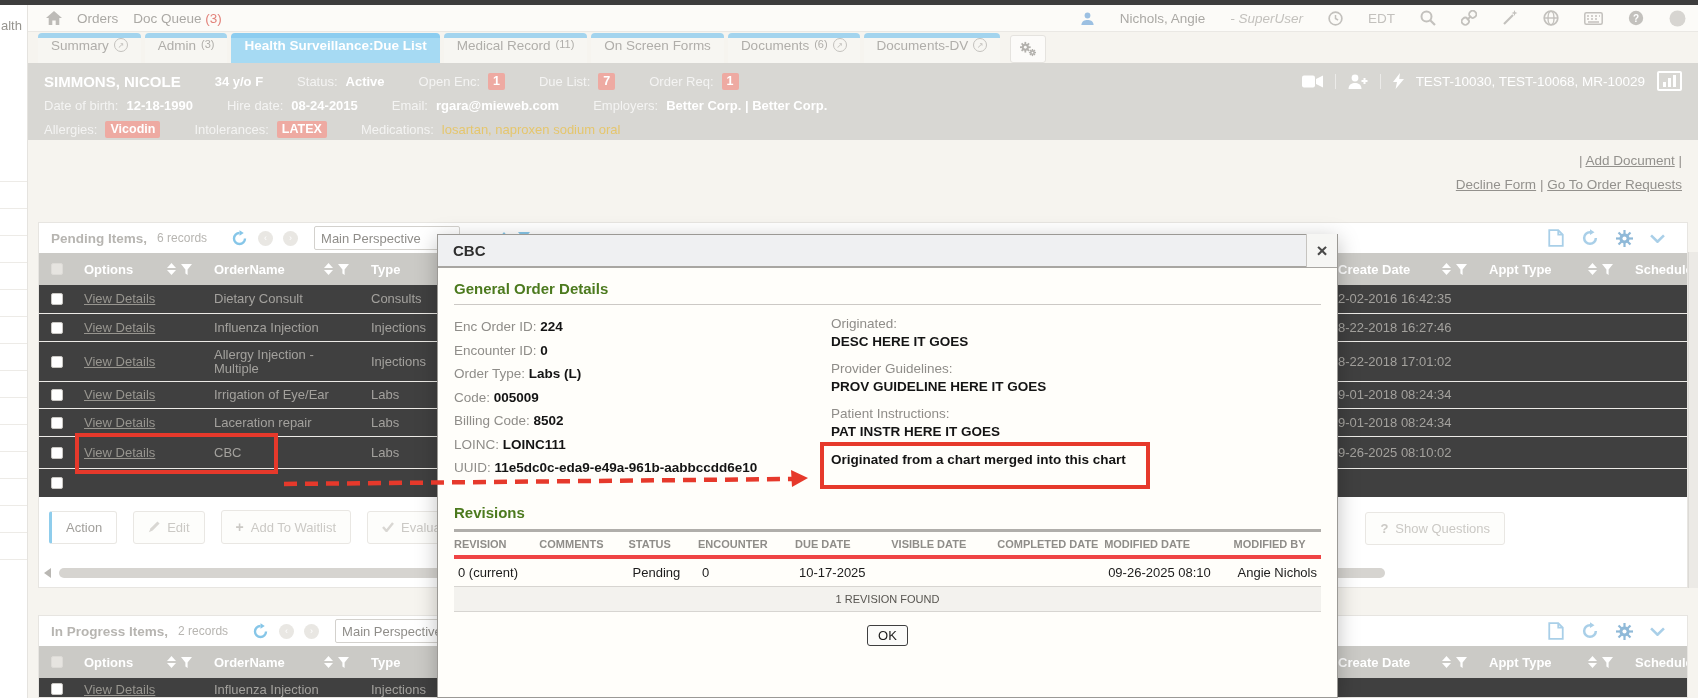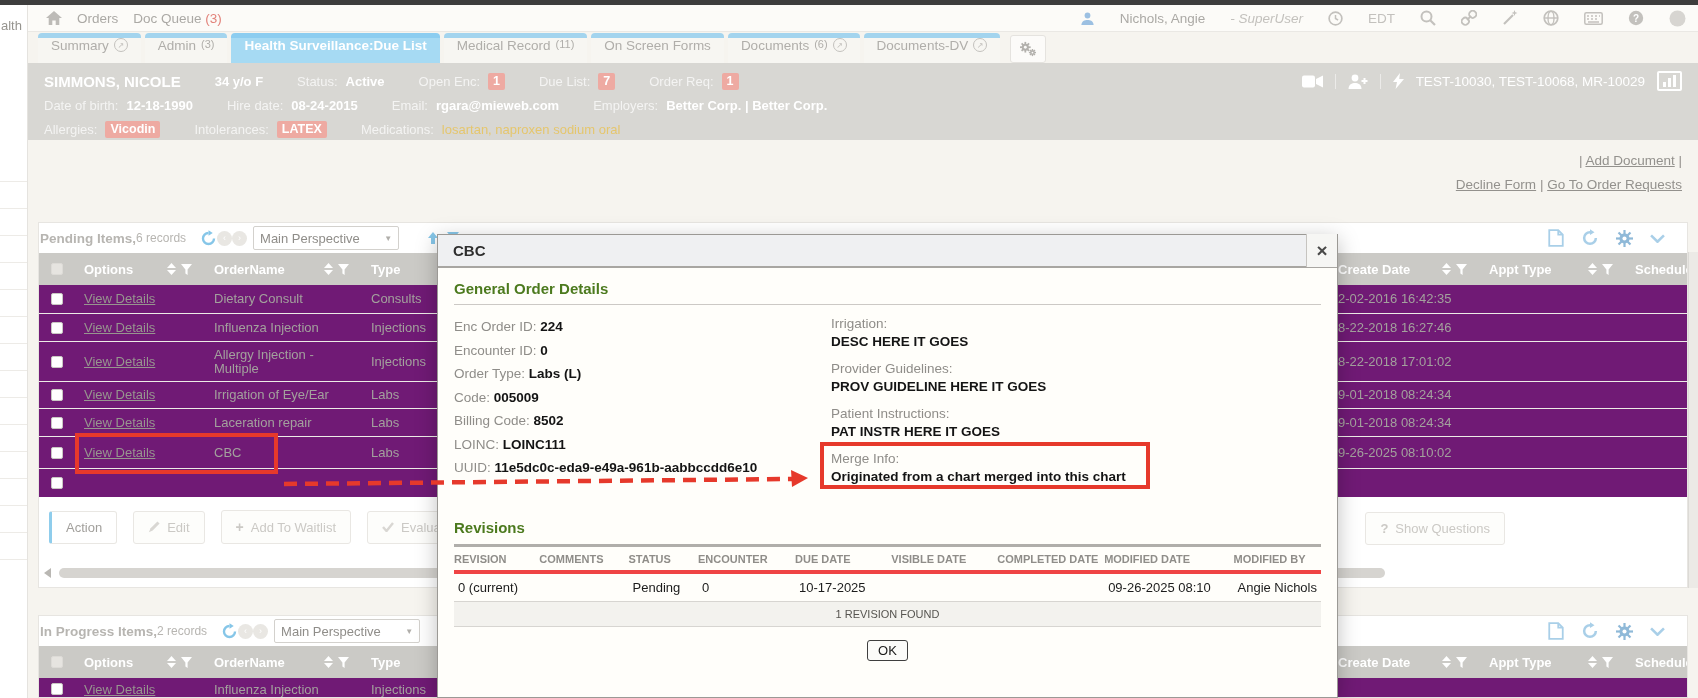--- a/index.html
+++ b/index.html
@@ -31,39 +31,39 @@
 .pb-right{margin-left:auto;display:flex;align-items:center;gap:12px}
 .vsep{width:1px;height:15px;background:rgba(255,255,255,.5)}
 .meds{color:#e5c66d}
 .chartbox{width:25px;height:20px;border:2px solid #fff;border-radius:2px;display:flex;align-items:flex-end;justify-content:center;gap:2px;padding:2px}
 .chartbox i{display:block;width:3px;background:#fff}
 .linksblock{position:absolute;right:16px;top:149px;text-align:right;color:#93918d;font-size:13.5px;line-height:24px}
 .lk{text-decoration:underline}
 .panel{position:absolute;background:#fff;border:1px solid #e7e5e1}
 #pending{left:38px;top:222px;width:1650px;height:366px}
 #inprog{left:38px;top:615px;width:1650px;height:83px;overflow:hidden}
-.phead{height:30px;display:flex;align-items:center;padding-left:1px;color:#b7b5b1;position:relative}
+.phead{height:30px;display:flex;align-items:center;padding-left:12px;gap:10px;color:#b7b5b1;position:relative}
 .ptitle{font-weight:bold;font-size:13.5px}
 .pcount{font-size:12px}
 .navcirc{width:15px;height:15px;border-radius:50%;background:#e9e7e3;color:#fff;font-size:9px;display:flex;align-items:center;justify-content:center;flex:none}
 .persp{width:146px;height:24px;border:1px solid #d3d1cd;border-radius:2px;background:#fff;color:#8f8d89;display:flex;align-items:center;justify-content:space-between;padding:0 6px;margin-left:6px;white-space:nowrap;overflow:hidden}
 .persp .dd{color:#b0aeaa;font-size:8px}
 .minitools{display:flex;gap:8px;margin-left:28px;align-items:center}
 .picons{margin-left:auto;display:flex;gap:17px;align-items:center;padding-right:22px}
 .gridhead{height:32px;background:#cbcac6;display:flex;align-items:stretch;color:#fff;font-weight:bold;font-size:13px}
 .gcell{display:flex;align-items:center;padding-left:10px;overflow:hidden;white-space:nowrap}
 .c0{width:35px;justify-content:center;padding-left:0;flex:none}
 .c1{width:130px;flex:none}
 .c2{width:157px;flex:none}
 .c3{flex:1;min-width:0}
 .c4{width:151px;flex:none}
 .c5{width:146px;flex:none}
 .c6{width:62px;flex:none}
 .hicons{margin-left:auto;display:flex;gap:5px;align-items:center;padding-right:12px}
-.prow{display:flex;align-items:center;border-bottom:1px solid #edebe7;background:#701a75;color:#a3a19d;height:29px}
+.prow{display:flex;align-items:center;border-bottom:1px solid #edebe7;background:#404040;color:#a3a19d;height:29px}
 .prow .gcell{white-space:normal;line-height:14px}
 .prow.tall{height:40px}
 .prow.h32{height:32px}
 .prow.h27{height:27px}
 .prow.h28{height:28px}
 .prow.last{height:40px;align-items:flex-start;padding-top:5px;border-bottom:none}
 .vd{text-decoration:underline;color:#97958f}
 .cb{width:12px;height:12px;border:1px solid #c9c7c3;border-radius:2px;background:#fff;flex:none}
 .cb.hd{background:#e6e4e0;border-color:#dddbd7}
 .actionrow{display:flex;gap:16px;align-items:center;margin:13px 0 0 10px}
@@ -728,33 +728,32 @@
           <div class="fline"><span class="flabel">Enc Order ID:</span> <span class="fval">224</span></div>
           <div class="fline"><span class="flabel">Encounter ID:</span> <span class="fval">0</span></div>
           <div class="fline"><span class="flabel">Order Type:</span> <span class="fval">Labs (L)</span></div>
           <div class="fline"><span class="flabel">Code:</span> <span class="fval">005009</span></div>
           <div class="fline"><span class="flabel">Billing Code:</span> <span class="fval">8502</span></div>
           <div class="fline"><span class="flabel">LOINC:</span> <span class="fval">LOINC111</span></div>
           <div class="fline"><span class="flabel">UUID:</span> <span class="fval">11e5dc0c-eda9-e49a-961b-aabbccdd6e10</span></div>
         </div>
         <div class="mright">
           <div class="rgroup">
-              <div class="rgl">Irrigation:</div>
+              <div class="rgl">Originated:</div>
               <div class="rgv">DESC HERE IT GOES</div>
             </div>
           <div class="rgroup">
               <div class="rgl">Provider Guidelines:</div>
               <div class="rgv">PROV GUIDELINE HERE IT GOES</div>
             </div>
           <div class="rgroup">
               <div class="rgl">Patient Instructions:</div>
               <div class="rgv">PAT INSTR HERE IT GOES</div>
             </div>
           <div class="rgroup">
-              <div class="rgl">Merge Info:</div>
               <div class="rgv">Originated from a chart merged into this chart</div>
             </div>
         </div>
       </div>
       <div class="msection revtitle">Revisions</div>
       <table class="rev">
         <colgroup>
             <col style="width:86px">
             <col style="width:90px">
             <col style="width:70px">

